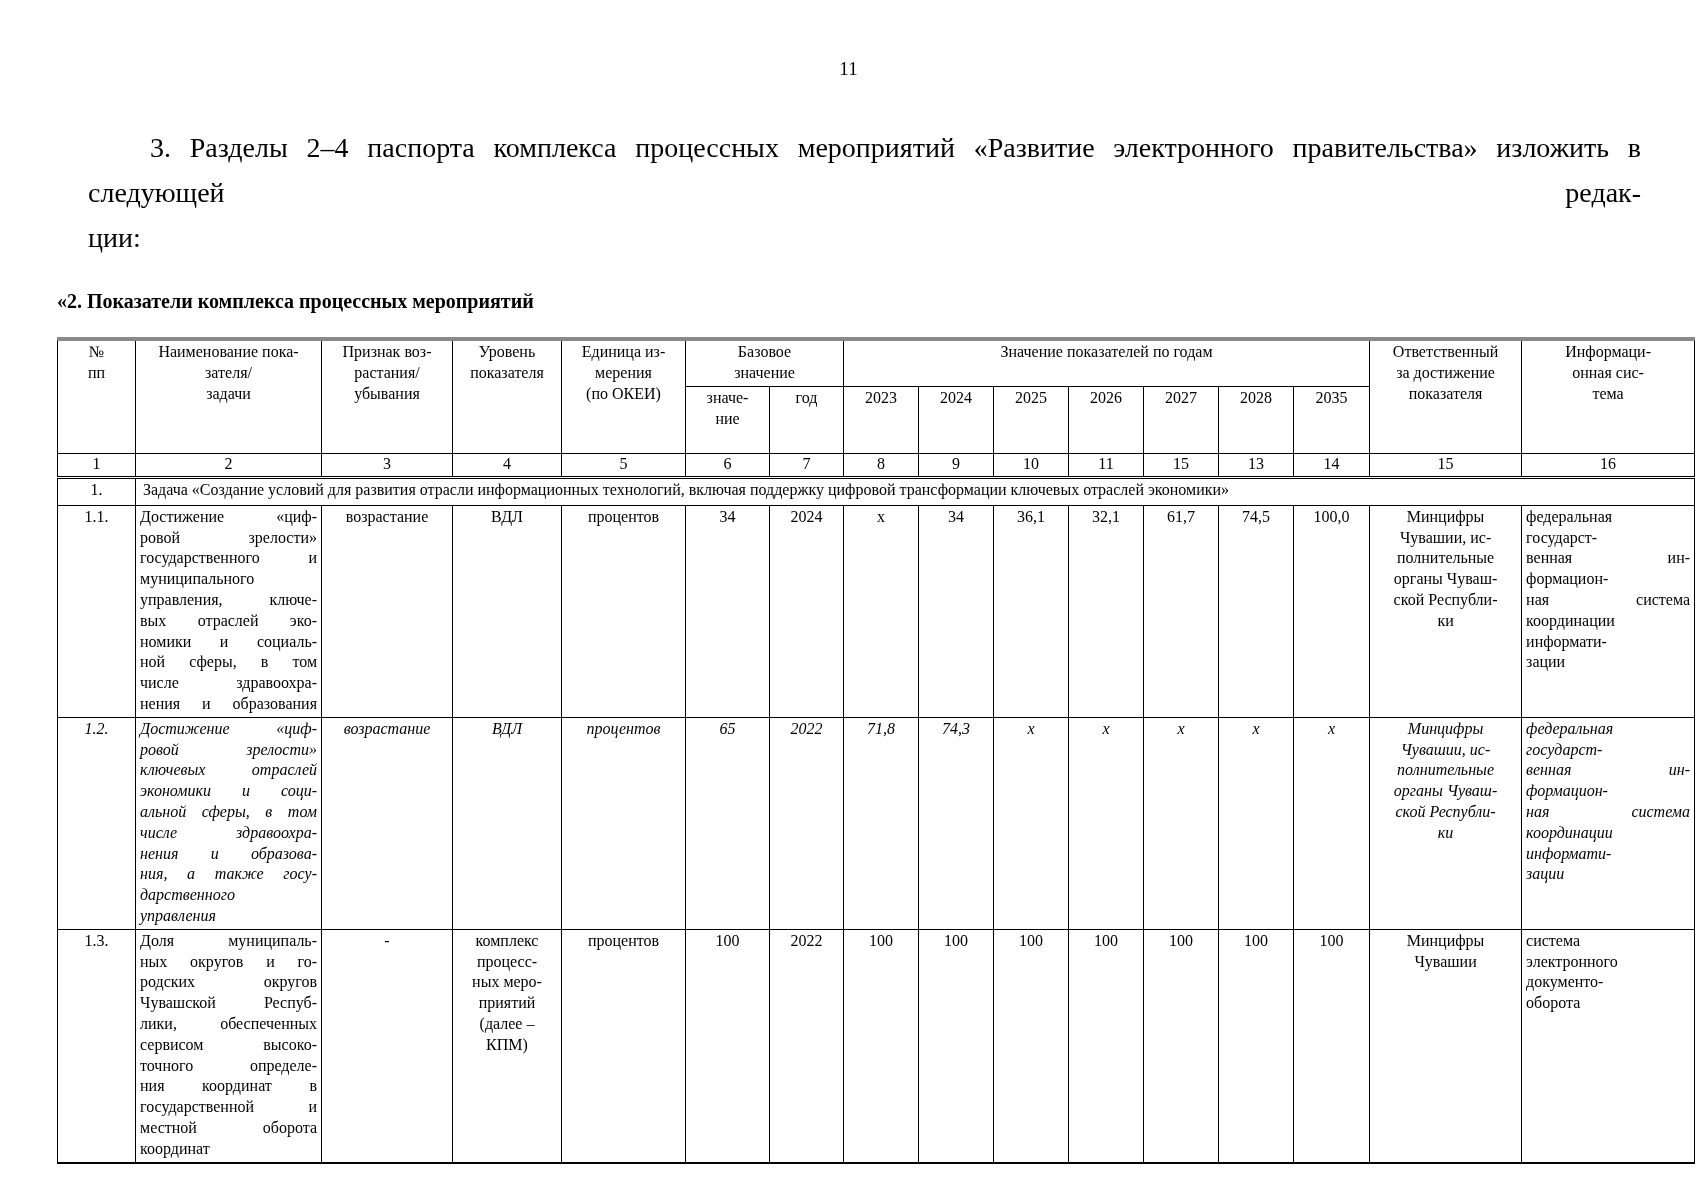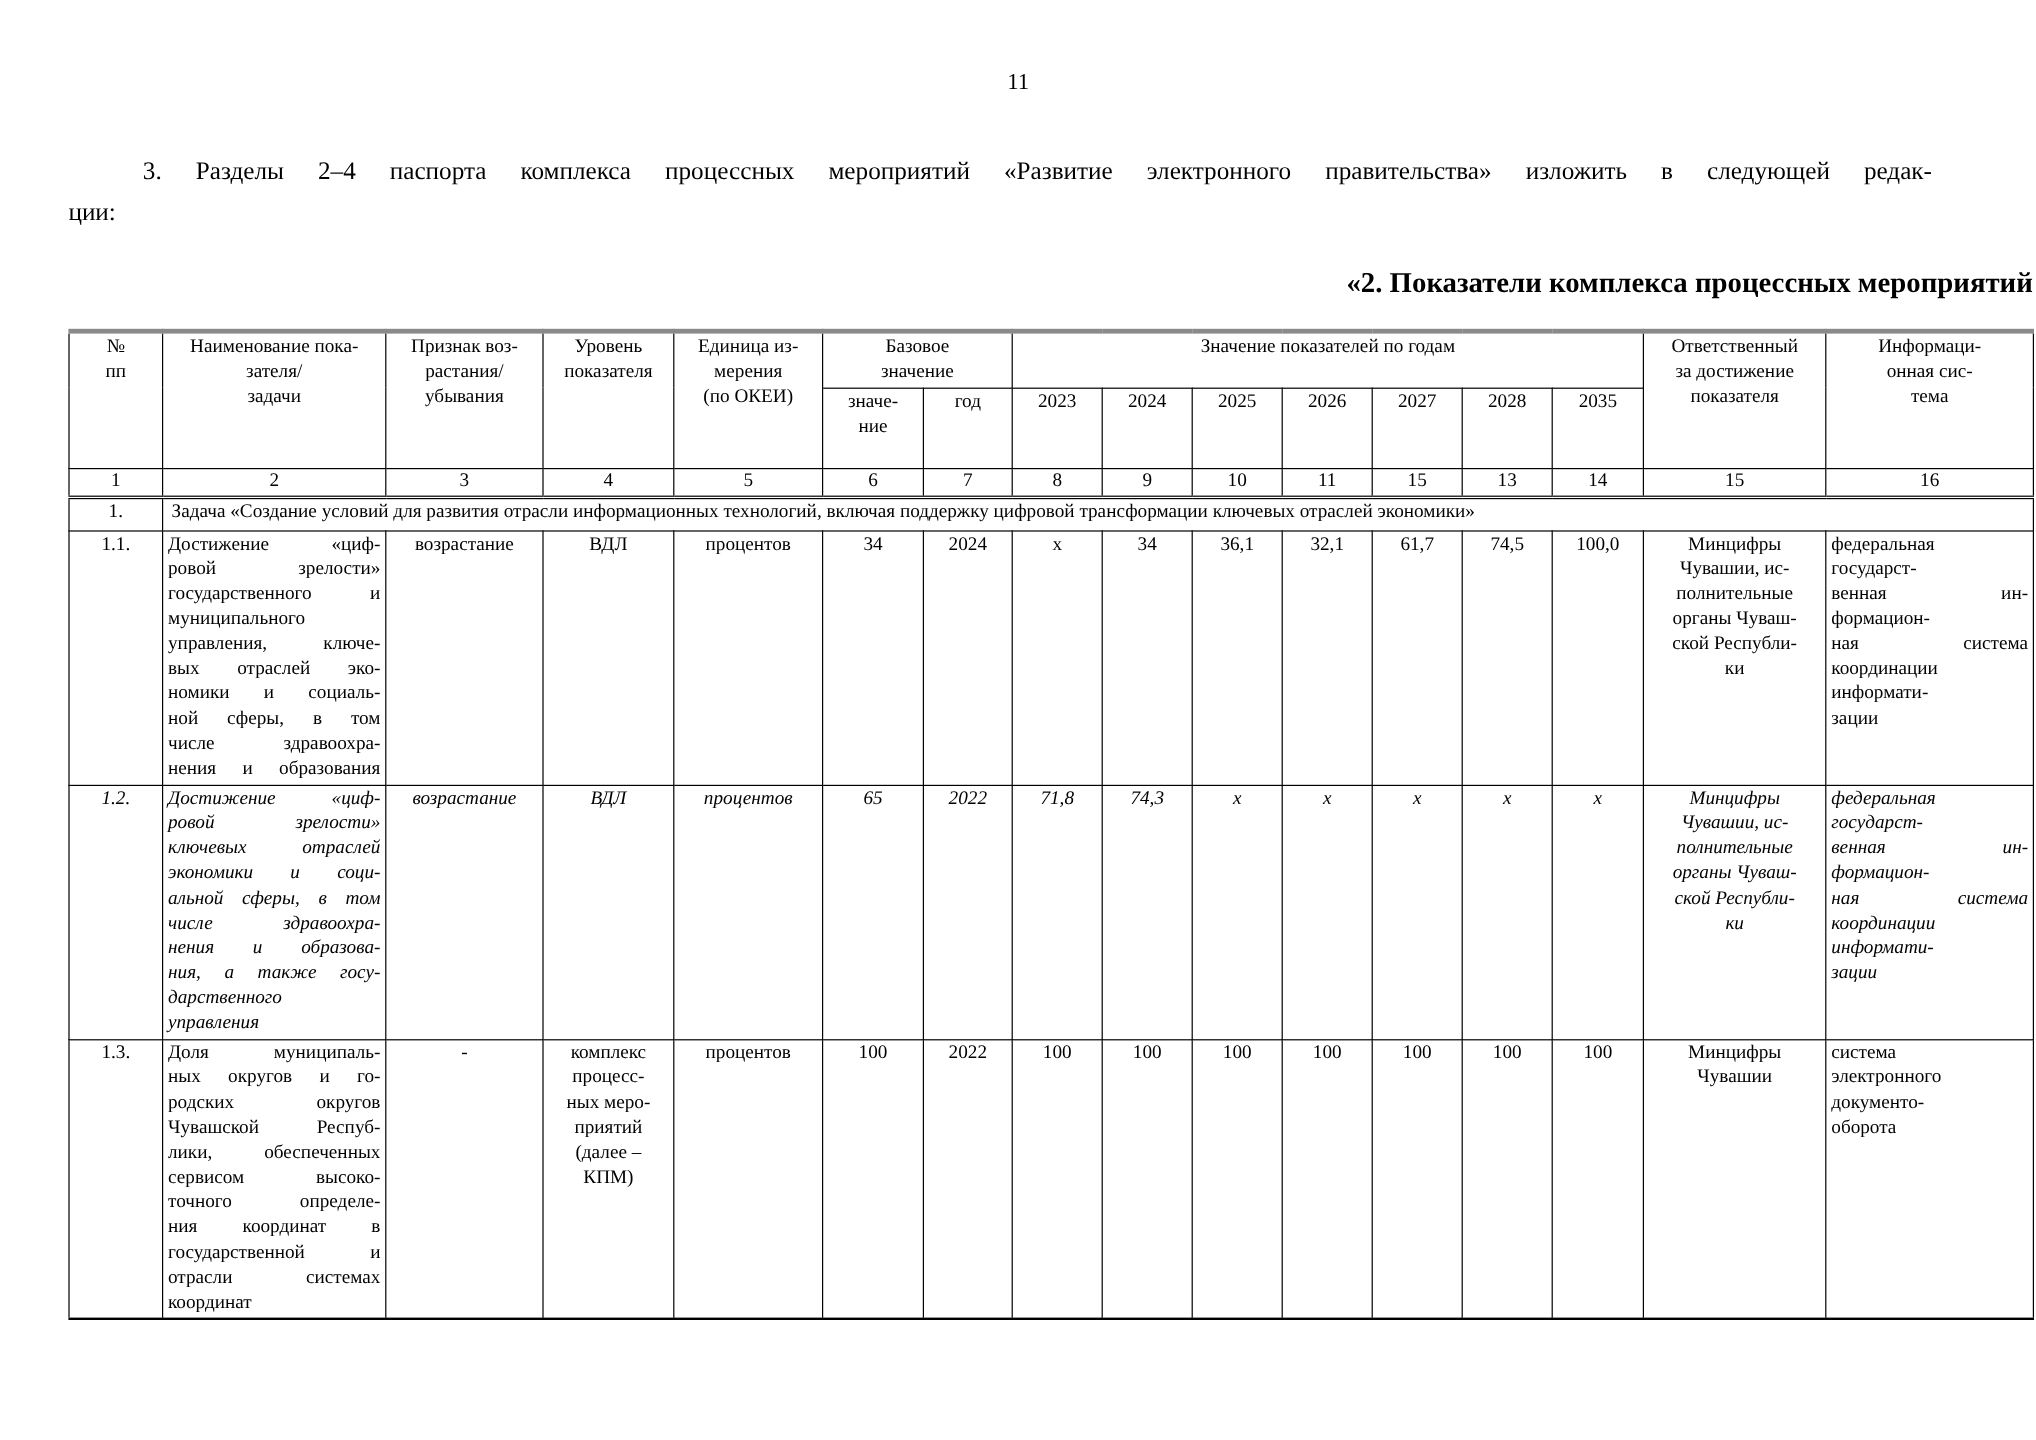--- a/index.html
+++ b/index.html
@@ -9,36 +9,36 @@
     color: #000000;
     font-family: "Liberation Serif", "DejaVu Serif", serif;
     overflow: hidden;
   }
   .page-number {
     padding-top: 58px;
     text-align: center;
     font-size: 19px;
   }
   .intro {
-    margin: 46px 0 0 57px;
+    margin: 46px 0 0 88px;
     width: 1553px;
-    font-size: 21px;
+    font-size: 28px;
     line-height: 1.6;
     white-space: pre-line;
     text-align: justify;
     text-align-last: justify;
     -moz-text-align-last: justify;
     text-indent: 62px;
   }
   .table-title {
     margin: 30px 0 0 57px;
     width: 1637px;
-    text-align: right;
+    text-align: left;
     font-weight: bold;
-    font-size: 24px;
+    font-size: 20px;
   }
   table.indicators {
     margin: 24px 0 0 57px;
     width: 1637px;
     border-collapse: collapse;
     table-layout: fixed;
     font-size: 16px;
     line-height: 1.3;
     border-top: 4px solid #8a8a8a;
     border-bottom: 2px solid #000;
@@ -244,21 +244,21 @@
       <td class="c">1.3.</td>
       <td class="j">Доля муниципаль-
 ных округов и го-
 родских округов
 Чувашской Респуб-
 лики, обеспеченных
 сервисом высоко-
 точного определе-
 ния координат в
 государственной и
-отрасли системах
+местной оборота
 координат</td>
       <td class="c">-</td>
       <td class="c">комплекс
 процесс-
 ных меро-
 приятий
 (далее –
 КПМ)</td>
       <td class="c">процентов</td>
       <td class="c">100</td>

